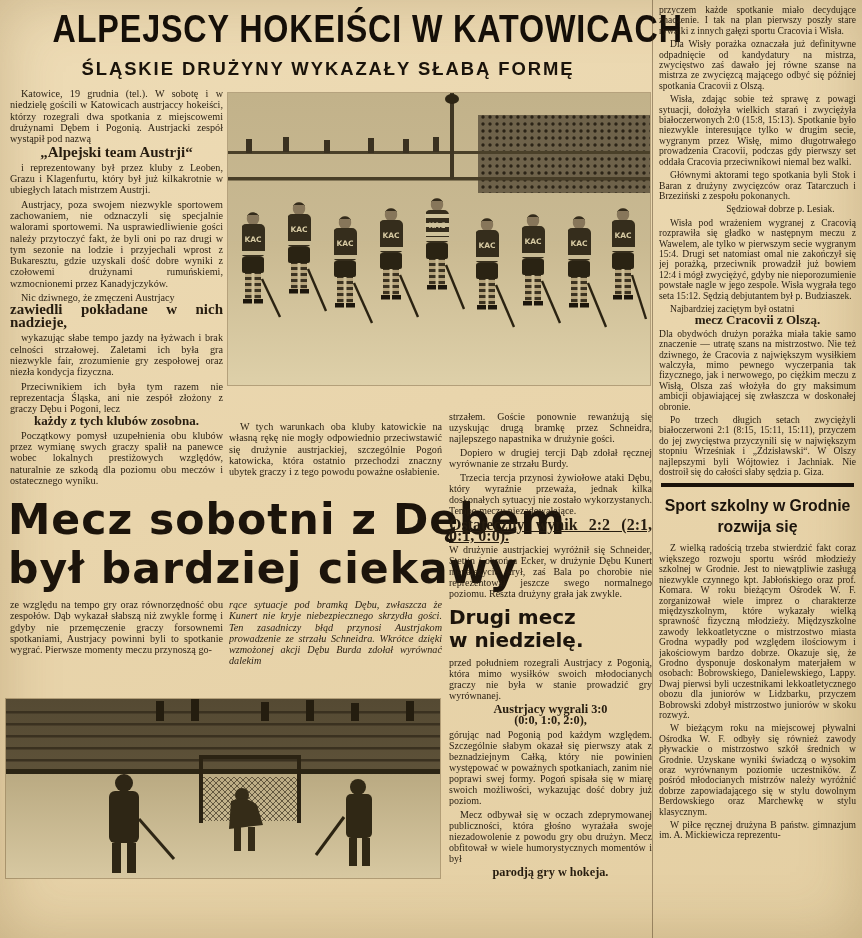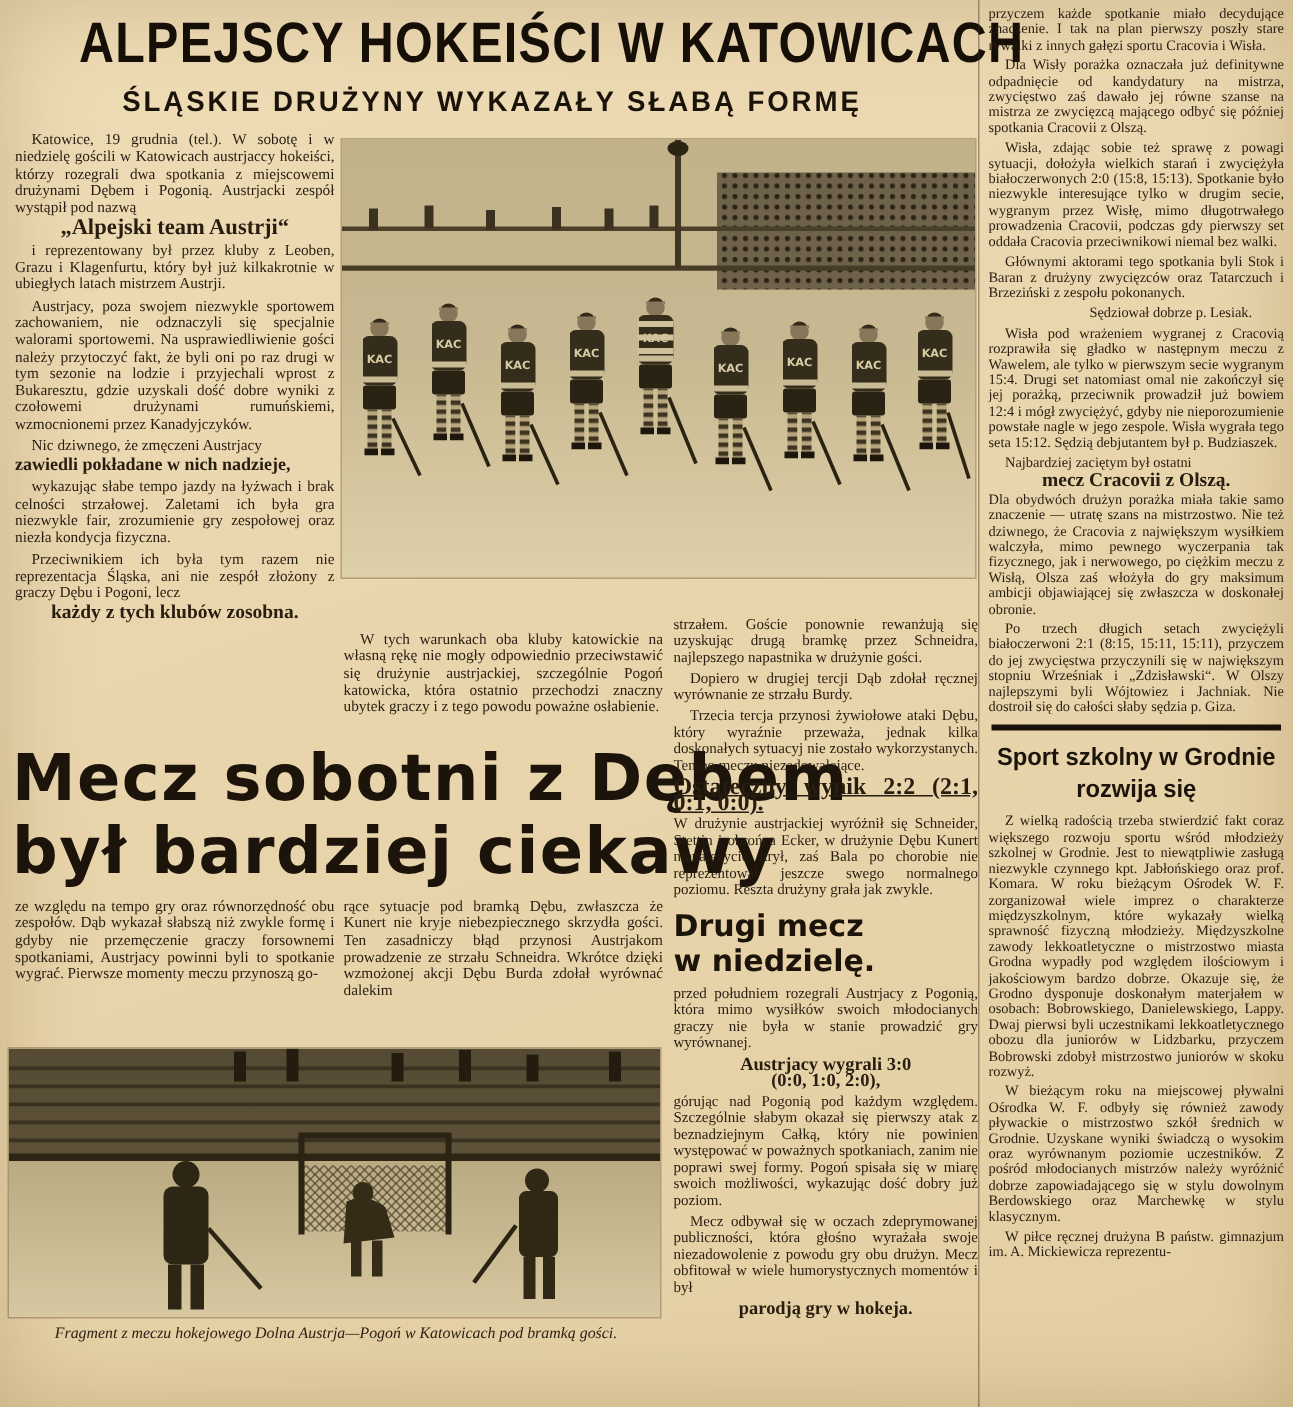--- a/index.html
+++ b/index.html
@@ -21,21 +21,21 @@
     font-size:19px;letter-spacing:2px;color:#1a130a;text-align:center;
     margin-top:7px;transform:scaleX(.97);transform-origin:50% 0;white-space:nowrap;
   }
   
   .col{font-size:10.2px;line-height:11.3px;text-align:justify;overflow:hidden;}
   .col p{margin:0 0 3px 0;text-indent:11px;}
   .col4{font-size:9.6px;line-height:10.4px;}
   .col3{font-size:10px;line-height:11px;}
   .serif-head{font-weight:bold;text-align:center;text-indent:0!important;}
   .team-head{font-size:15px;margin:5px 0 4px;}
-  .pull-left{font-weight:bold;font-size:12px;line-height:13px;text-indent:0!important;margin:2px 0 3px;}
+  .pull-left{font-weight:bold;font-size:15px;line-height:13px;text-indent:0!important;margin:2px 0 3px;}
   .center-head{font-weight:bold;font-size:13px;text-align:center;text-indent:0!important;margin:3px 0 4px;}
   .score-head{font-weight:bold;font-size:16px;text-indent:0!important;margin:4px 0 4px;text-decoration:underline;}
   .score-center{font-weight:bold;font-size:12.3px;text-align:center;text-indent:0!important;margin:3px 0 2px;}
   .ref-line{text-align:center;padding-left:46px;margin:2px 0 4px;text-indent:0!important;}
   .h2line{
     font-family:"DejaVu Sans","Liberation Sans",sans-serif;font-weight:bold;
     font-size:43px;line-height:49px;letter-spacing:1px;color:#1c140b;
     white-space:nowrap;transform:scaleX(.99);transform-origin:0 0;
   }
   .h3{
@@ -65,20 +65,21 @@
   <div class="abs col" style="left:10px;top:88px;width:213px;height:408px;">
     <p>Katowice, 19 grudnia (tel.). W sobotę i w niedzielę gościli w Katowicach austrjaccy hokeiści, którzy rozegrali dwa spotkania z miejscowemi drużynami Dębem i Pogonią. Austrjacki zespół wystąpił pod nazwą</p>
     <p class="serif-head team-head">„Alpejski team Austrji“</p>
     <p>i reprezentowany był przez kluby z Leoben, Grazu i Klagenfurtu, który był już kilkakrotnie w ubiegłych latach mistrzem Austrji.</p>
     <p>Austrjacy, poza swojem niezwykle sportowem zachowaniem, nie odznaczyli się specjalnie walorami sportowemi. Na usprawiedliwienie gości należy przytoczyć fakt, że byli oni po raz drugi w tym sezonie na lodzie i przyjechali wprost z Bukaresztu, gdzie uzyskali dość dobre wyniki z czołowemi drużynami rumuńskiemi, wzmocnionemi przez Kanadyjczyków.</p>
     <p style="margin-bottom:0;">Nic dziwnego, że zmęczeni Austrjacy</p>
     <p class="pull-left">zawiedli pokładane w nich nadzieje,</p>
     <p>wykazując słabe tempo jazdy na łyżwach i brak celności strzałowej. Zaletami ich była gra niezwykle fair, zrozumienie gry zespołowej oraz niezła kondycja fizyczna.</p>
     <p style="margin-bottom:1px;">Przeciwnikiem ich była tym razem nie reprezentacja Śląska, ani nie zespół złożony z graczy Dębu i Pogoni, lecz</p>
     <p class="center-head">każdy z tych klubów zosobna.</p>
+    <p>Początkowy pomysł uzupełnienia obu klubów przez wymianę swych graczy spalił na panewce wobec lokalnych prestiżowych względów, naturalnie ze szkodą dla poziomu obu meczów i ostatecznego wyniku.</p>
   </div>
 
   <div class="abs photo" style="left:228px;top:93px;width:422px;height:292px;">
     <svg width="422" height="292" viewBox="0 0 422 292">
       <defs>
         <linearGradient id="sky" x1="0" y1="0" x2="0" y2="1">
           <stop offset="0" stop-color="#c2b28a"></stop>
             <stop offset="1" stop-color="#cfc09a"></stop>
         </linearGradient>
         <linearGradient id="ice" x1="0" y1="0" x2="0" y2="1">
@@ -158,21 +159,21 @@
 
   <div class="abs" style="left:8px;top:495px;width:642px;">
     <div class="h2line">Mecz sobotni z Dębem</div>
     <div class="h2line">był bardziej ciekawy</div>
   </div>
 
   <div class="abs col" style="left:10px;top:599px;width:213px;height:66px;">
     <p style="text-indent:0;">ze względu na tempo gry oraz równorzędność obu zespołów. Dąb wykazał słabszą niż zwykle formę i gdyby nie przemęczenie graczy forsownemi spotkaniami, Austrjacy powinni byli to spotkanie wygrać. Pierwsze momenty meczu przynoszą go-</p>
   </div>
   <div class="abs col" style="left:229px;top:599px;width:213px;height:66px;">
-    <p style="text-indent:0;">rące sytuacje pod bramką Dębu, zwłaszcza że Kunert nie kryje niebezpiecznego skrzydła gości. Ten zasadniczy błąd przynosi Austrjakom prowadzenie ze strzału Schneidra. Wkrótce dzięki wzmożonej akcji Dębu Burda zdołał wyrównać dalekim</p>
+    <p style="text-indent:0;font-style:italic;">rące sytuacje pod bramką Dębu, zwłaszcza że Kunert nie kryje niebezpiecznego skrzydła gości. Ten zasadniczy błąd przynosi Austrjakom prowadzenie ze strzału Schneidra. Wkrótce dzięki wzmożonej akcji Dębu Burda zdołał wyrównać dalekim</p>
   </div>
 
   <div class="abs photo" style="left:6px;top:699px;width:434px;height:179px;">
     <svg width="434" height="179" viewBox="0 0 434 179">
       <defs>
         <linearGradient id="dark" x1="0" y1="0" x2="0" y2="1">
           <stop offset="0" stop-color="#554a33"></stop>
             <stop offset="1" stop-color="#6a5d41"></stop>
         </linearGradient>
         <linearGradient id="ice2" x1="0" y1="0" x2="0" y2="1">
@@ -224,21 +225,20 @@
         <g fill="#30281４" fill-opacity="1">
           <circle cx="352" cy="88" r="8" fill="#302815"></circle>
           <rect x="340" y="95" width="26" height="44" rx="5" fill="#302815"></rect>
           <rect x="343" y="139" width="8" height="28" fill="#302815"></rect>
           <rect x="356" y="139" width="8" height="28" fill="#302815"></rect>
           <line x1="338" y1="118" x2="310" y2="156" stroke="#2b2311" stroke-width="3"></line>
         </g>
       </g>
     </svg>
   </div>
-  <div class="abs caption" style="left:12px;top:884px;width:424px;">Fragment z meczu hokejowego Dolna Austrja—Pogoń w Katowicach pod bramką gości.</div>
 
   <div class="abs col col3" style="left:449px;top:411px;width:203px;height:527px;">
     <p style="text-indent:0;">strzałem. Goście ponownie rewanżują się uzyskując drugą bramkę przez Schneidra, najlepszego napastnika w drużynie gości.</p>
     <p>Dopiero w drugiej tercji Dąb zdołał ręcznej wyrównanie ze strzału Burdy.</p>
     <p>Trzecia tercja przynosi żywiołowe ataki Dębu, który wyraźnie przeważa, jednak kilka doskonałych sytuacyj nie zostało wykorzystanych. Tempo meczu niezadowalające.</p>
     <p class="score-head">Ostateczny wynik 2:2 (2:1, 0:1, 0:0).</p>
     <p style="text-indent:0;">W drużynie austrjackiej wyróżnił się Schneider, Stettin i obrońca Ecker, w drużynie Dębu Kunert nienależycie krył, zaś Bala po chorobie nie reprezentował jeszcze swego normalnego poziomu. Reszta drużyny grała jak zwykle.</p>
     <div class="h3" style="margin-bottom:0;">Drugi mecz</div>
     <div class="h3" style="margin-top:0;">w niedzielę.</div>
     <p style="text-indent:0;">przed południem rozegrali Austrjacy z Pogonią, która mimo wysiłków swoich młodocianych graczy nie była w stanie prowadzić gry wyrównanej.</p>

